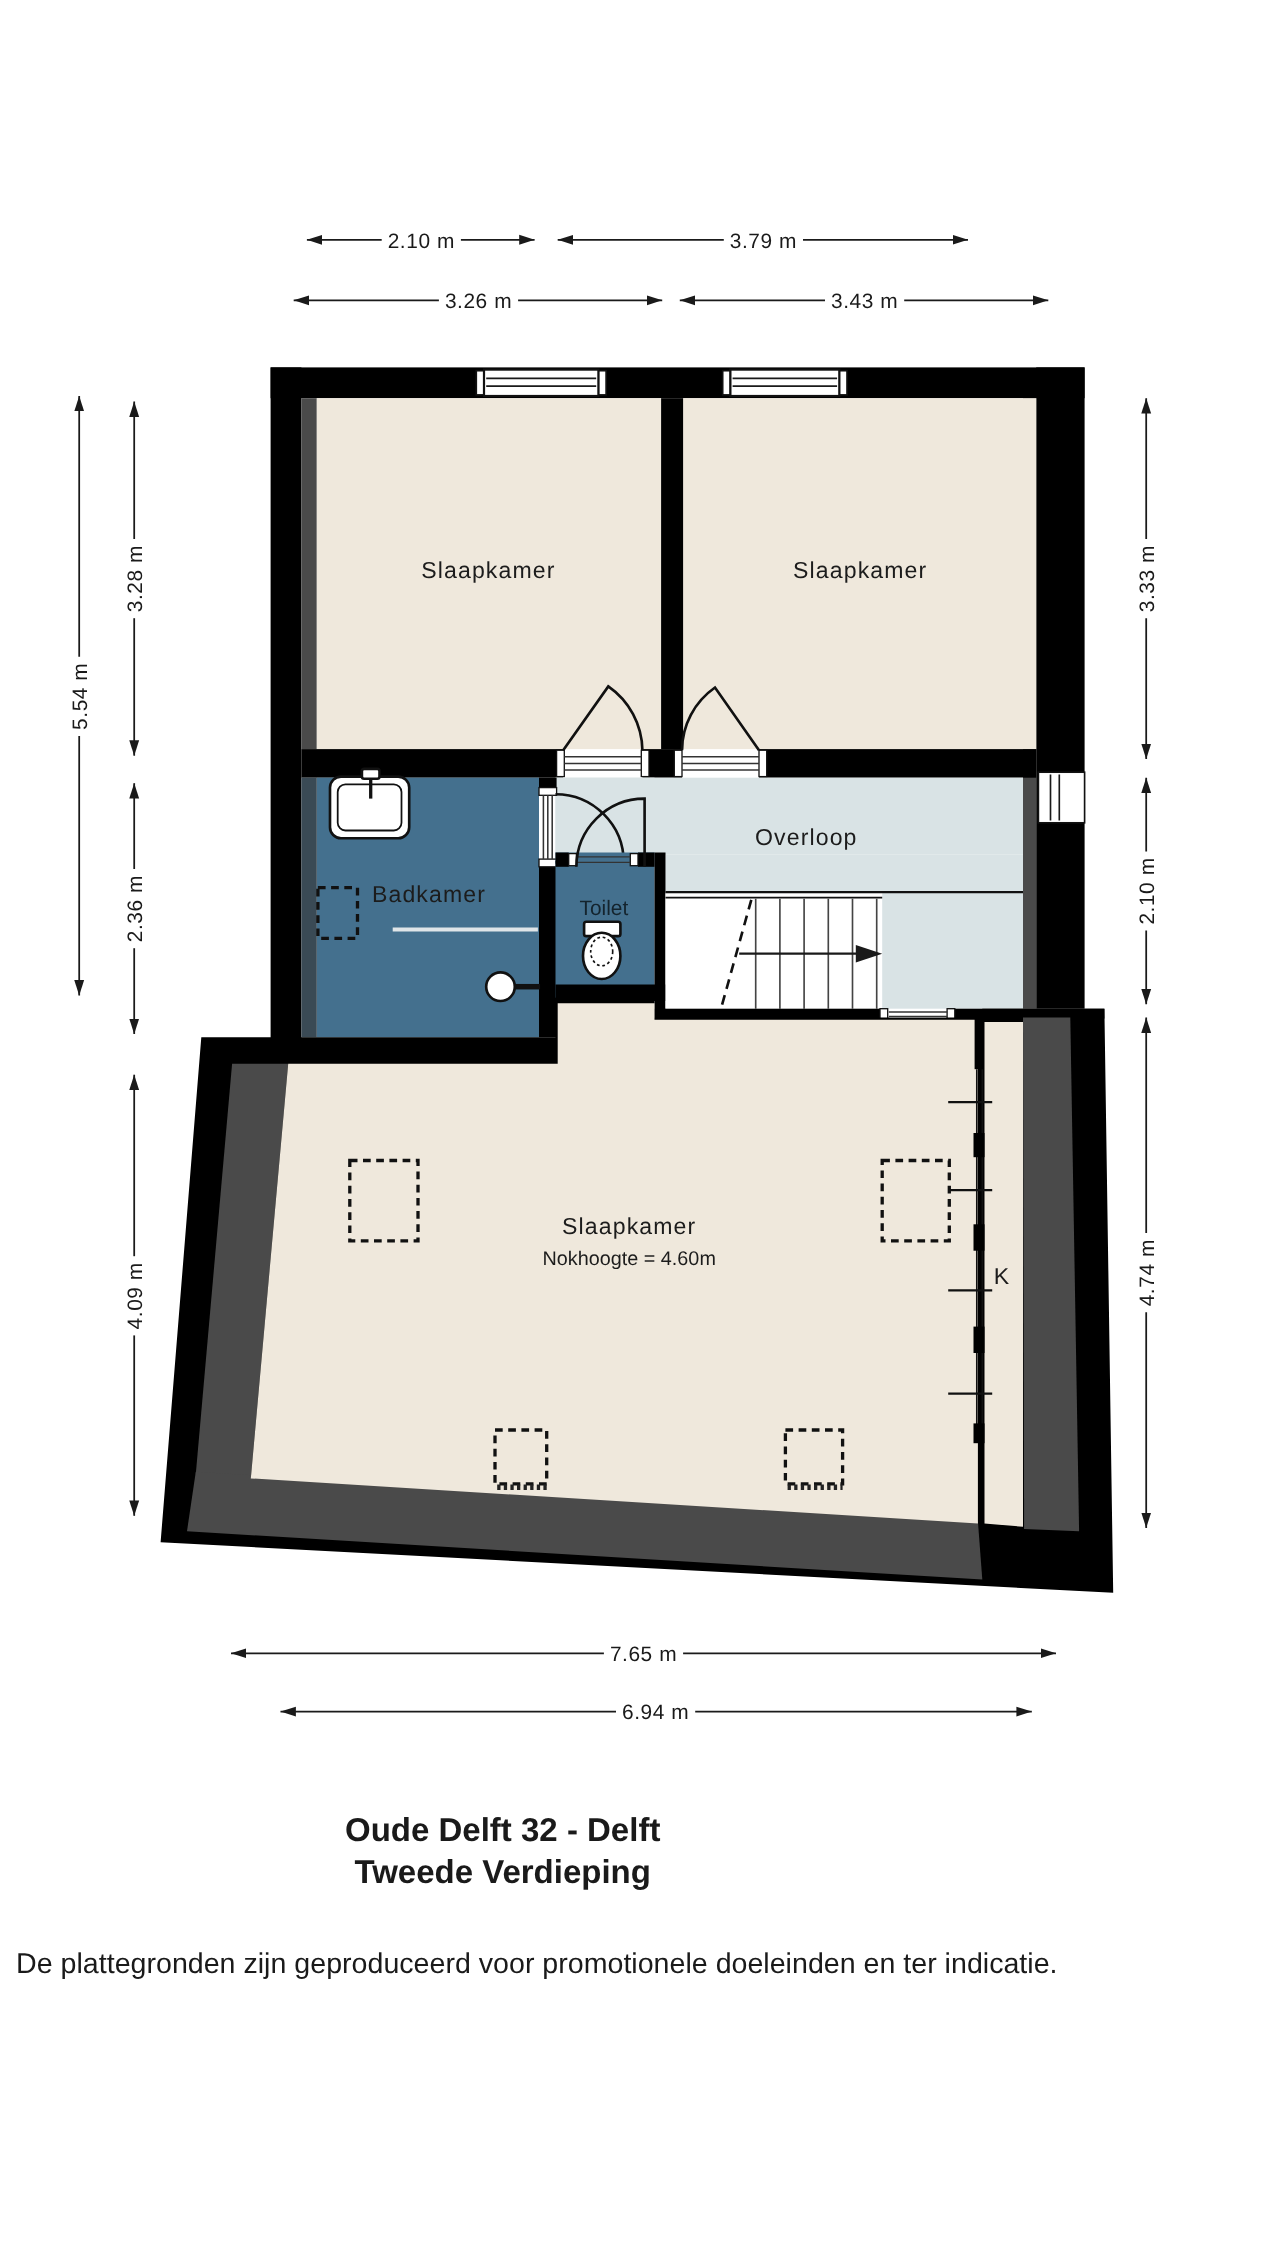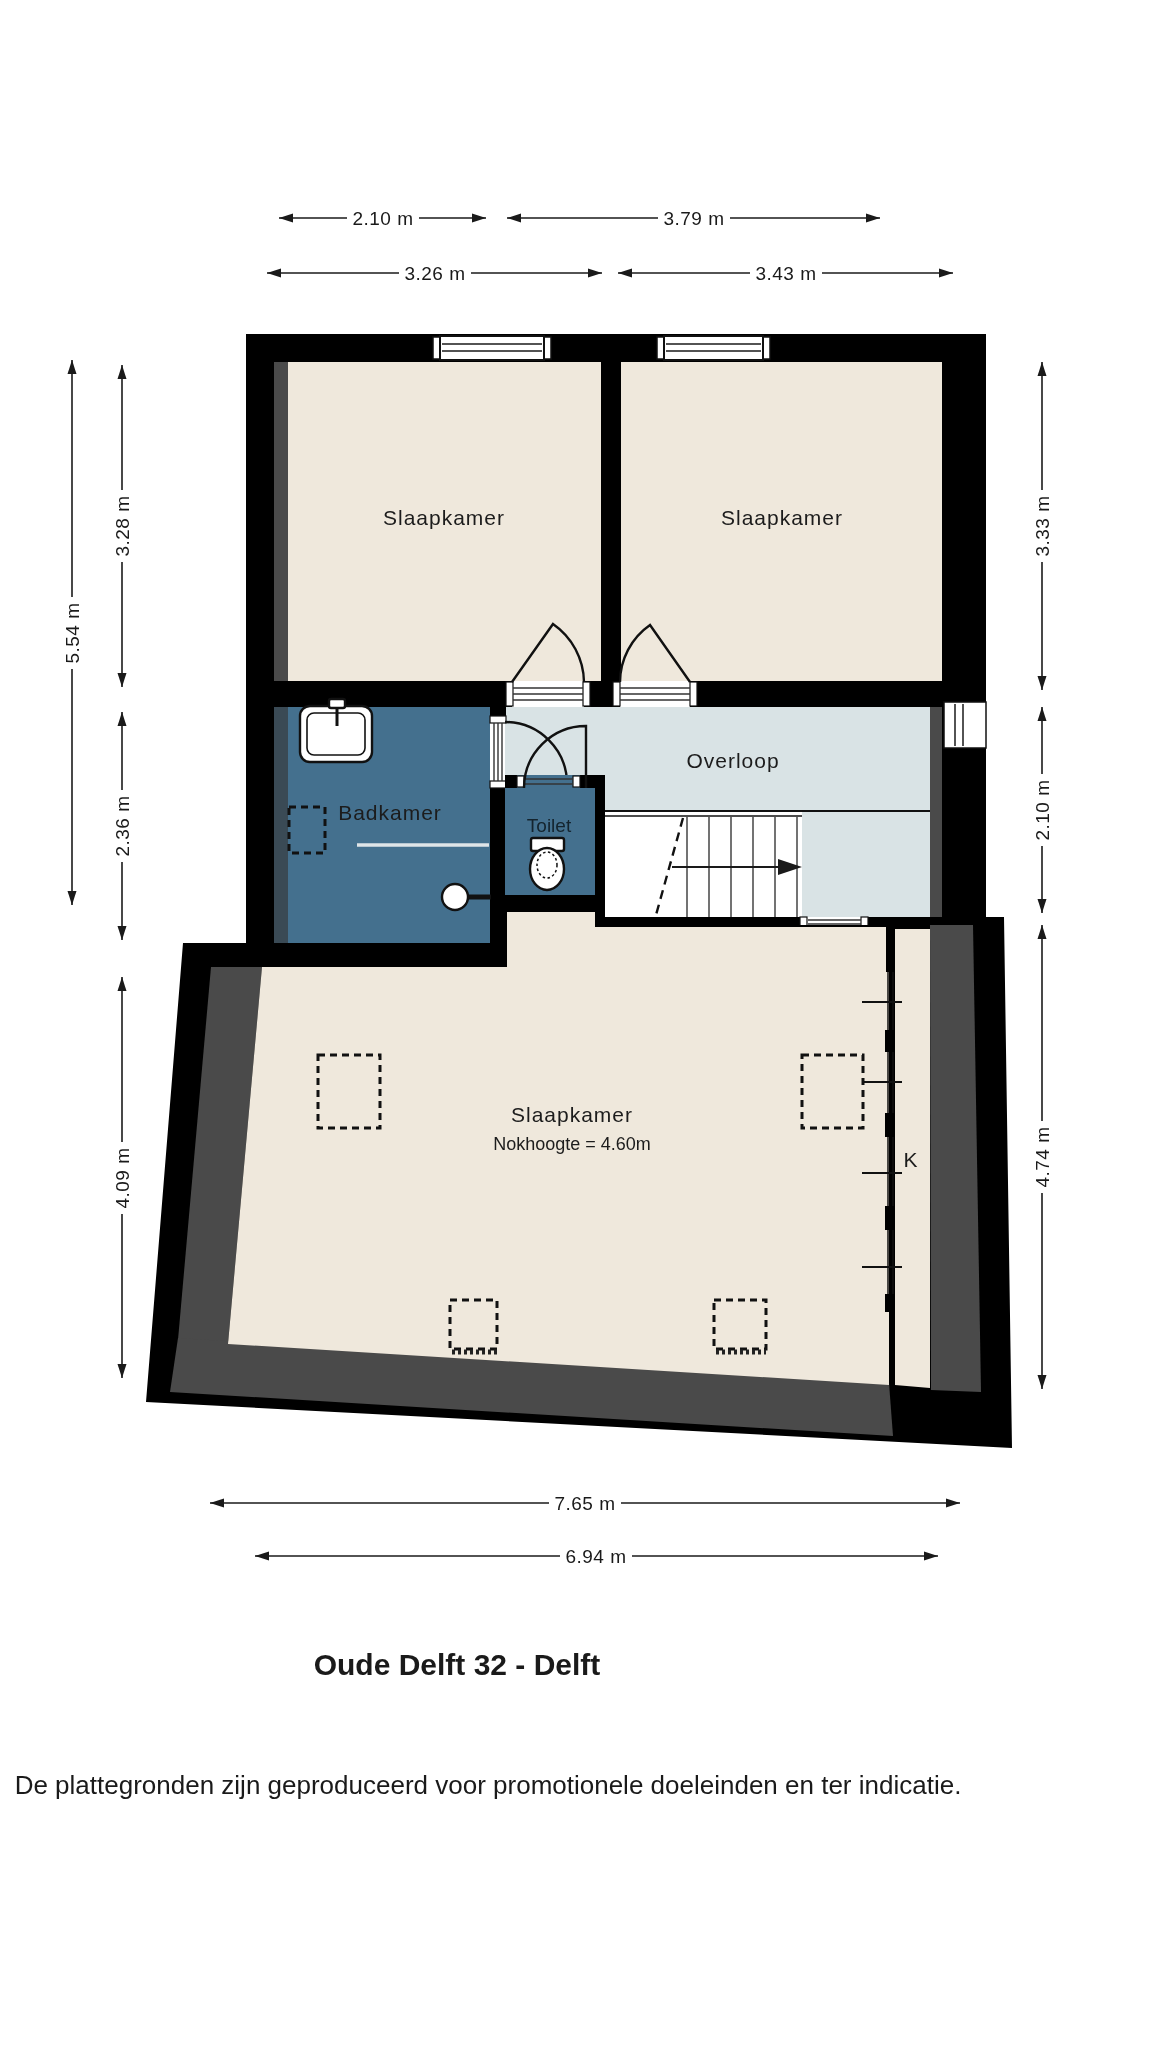--- a/index.html
+++ b/index.html
@@ -282,17 +282,18 @@
   </g>
   <g>
     <line class="dimline" x1="560" y1="1556" x2="255" y2="1556" marker-end="url(#arr)"></line>
     <line class="dimline" x1="632" y1="1556" x2="938" y2="1556" marker-end="url(#arr)"></line>
     <text class="dimtxt" x="596" y="1563" text-anchor="middle">6.94 m</text>
   </g>
 </svg>
 
 <div id="footer">
   <div class="t">Oude Delft 32 - Delft</div>
+  <div class="t">Tweede Verdieping</div>
 </div>
 <div id="disclaimer">
   <div>De plattegronden zijn geproduceerd voor promotionele doeleinden en ter indicatie.</div>
 </div>
 </div>
 
 </body></html>

